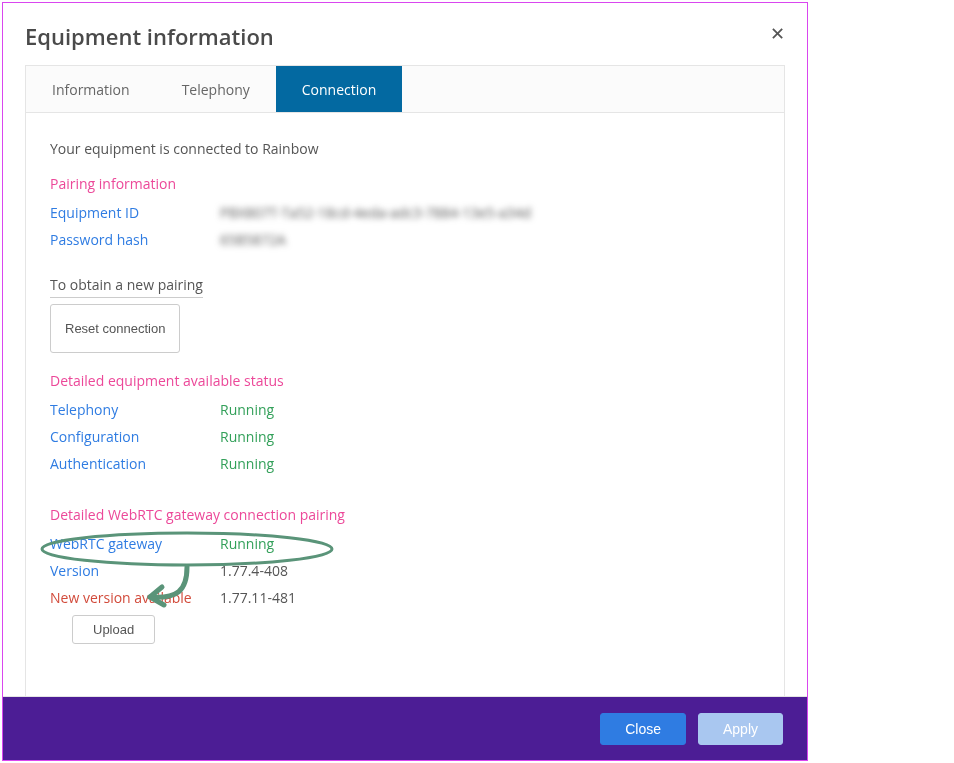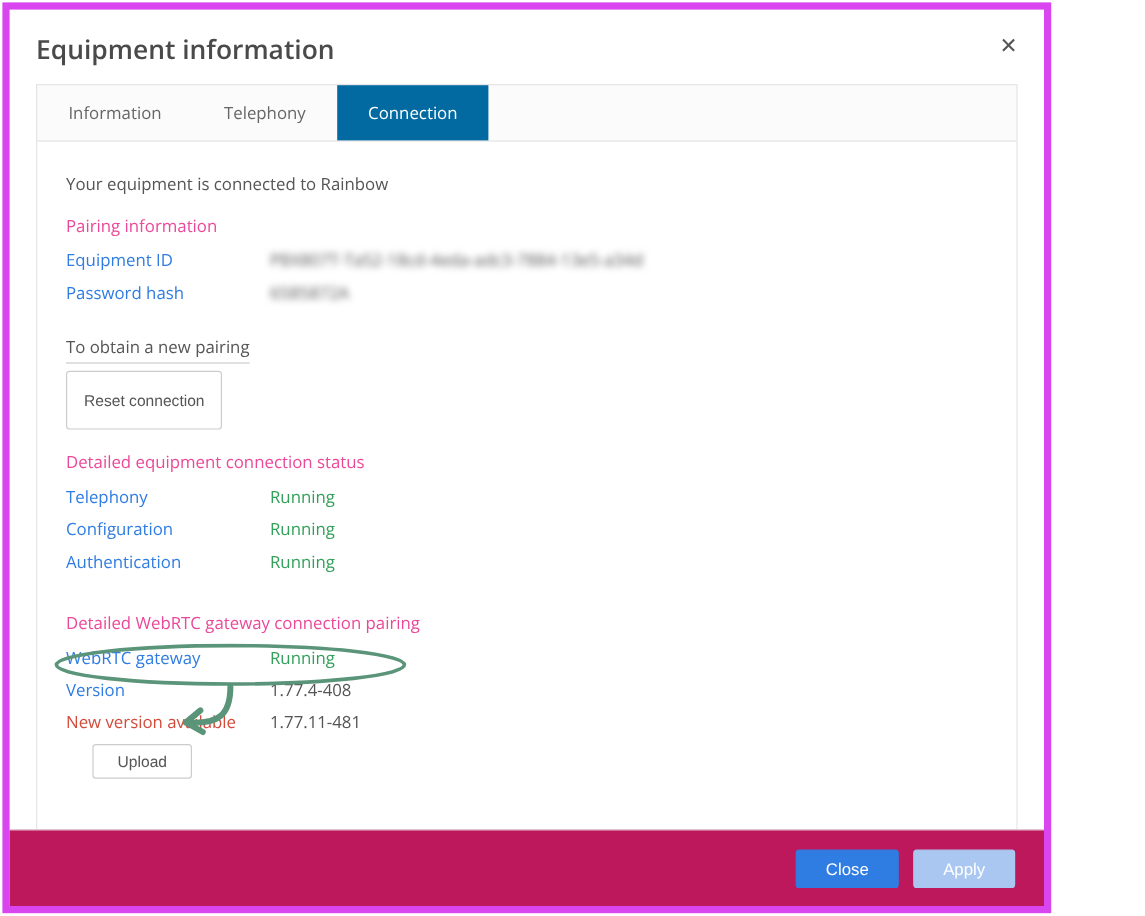--- a/index.html
+++ b/index.html
@@ -5,24 +5,24 @@
   * { box-sizing: border-box; }
   html, body { margin: 0; padding: 0; }
   body {
     width: 954px;
     height: 763px;
     font-family: "Segoe UI", "Open Sans", Arial, sans-serif;
     background: #fff;
   }
   .dialog {
     position: relative;
-    width: 874px;
+    width: 806px;
     height: 759px;
     margin: 2px;
-    border: 6px solid #d946ef;
+    border: 1px solid #d946ef;
     background: #fff;
   }
   .dlg-title {
     font-size: 22px;
     font-weight: 600;
     color: #4a4a4a;
     padding: 18px 22px 14px 22px;
   }
   .close-x {
     position: absolute;
@@ -94,21 +94,21 @@
   }
   
   .annot {
     position: absolute;
     pointer-events: none;
   }
   .footer {
     position: absolute;
     left: 0; right: 0; bottom: 0;
     height: 64px;
-    background: #be185d;
+    background: #4c1d95;
     border-top: 1px solid #e5e5e5;
     display: flex;
     justify-content: flex-end;
     align-items: center;
     padding-right: 24px;
     gap: 12px;
   }
   .btn-primary {
     background: #2f7ce2;
     color: #fff;
@@ -151,21 +151,21 @@
         <span class="val blurred">PBX807T-Ta52-18cd-4eda-adc3-7884-13e5-a34d</span>
       </div>
       <div class="row">
         <span class="lab">Password hash</span>
         <span class="val blurred">65B5872A</span>
       </div>
 
       <div class="pairing-note">To obtain a new pairing</div>
       <div><button class="btn">Reset connection</button></div>
 
-      <div class="section-h" style="margin-top:18px">Detailed equipment connection status</div>
+      <div class="section-h" style="margin-top:18px">Detailed equipment available status</div>
 
       <div class="row">
         <span class="lab">Telephony</span>
         <span class="val green">Running</span>
       </div>
       <div class="row">
         <span class="lab">Configuration</span>
         <span class="val green">Running</span>
       </div>
       <div class="row">

